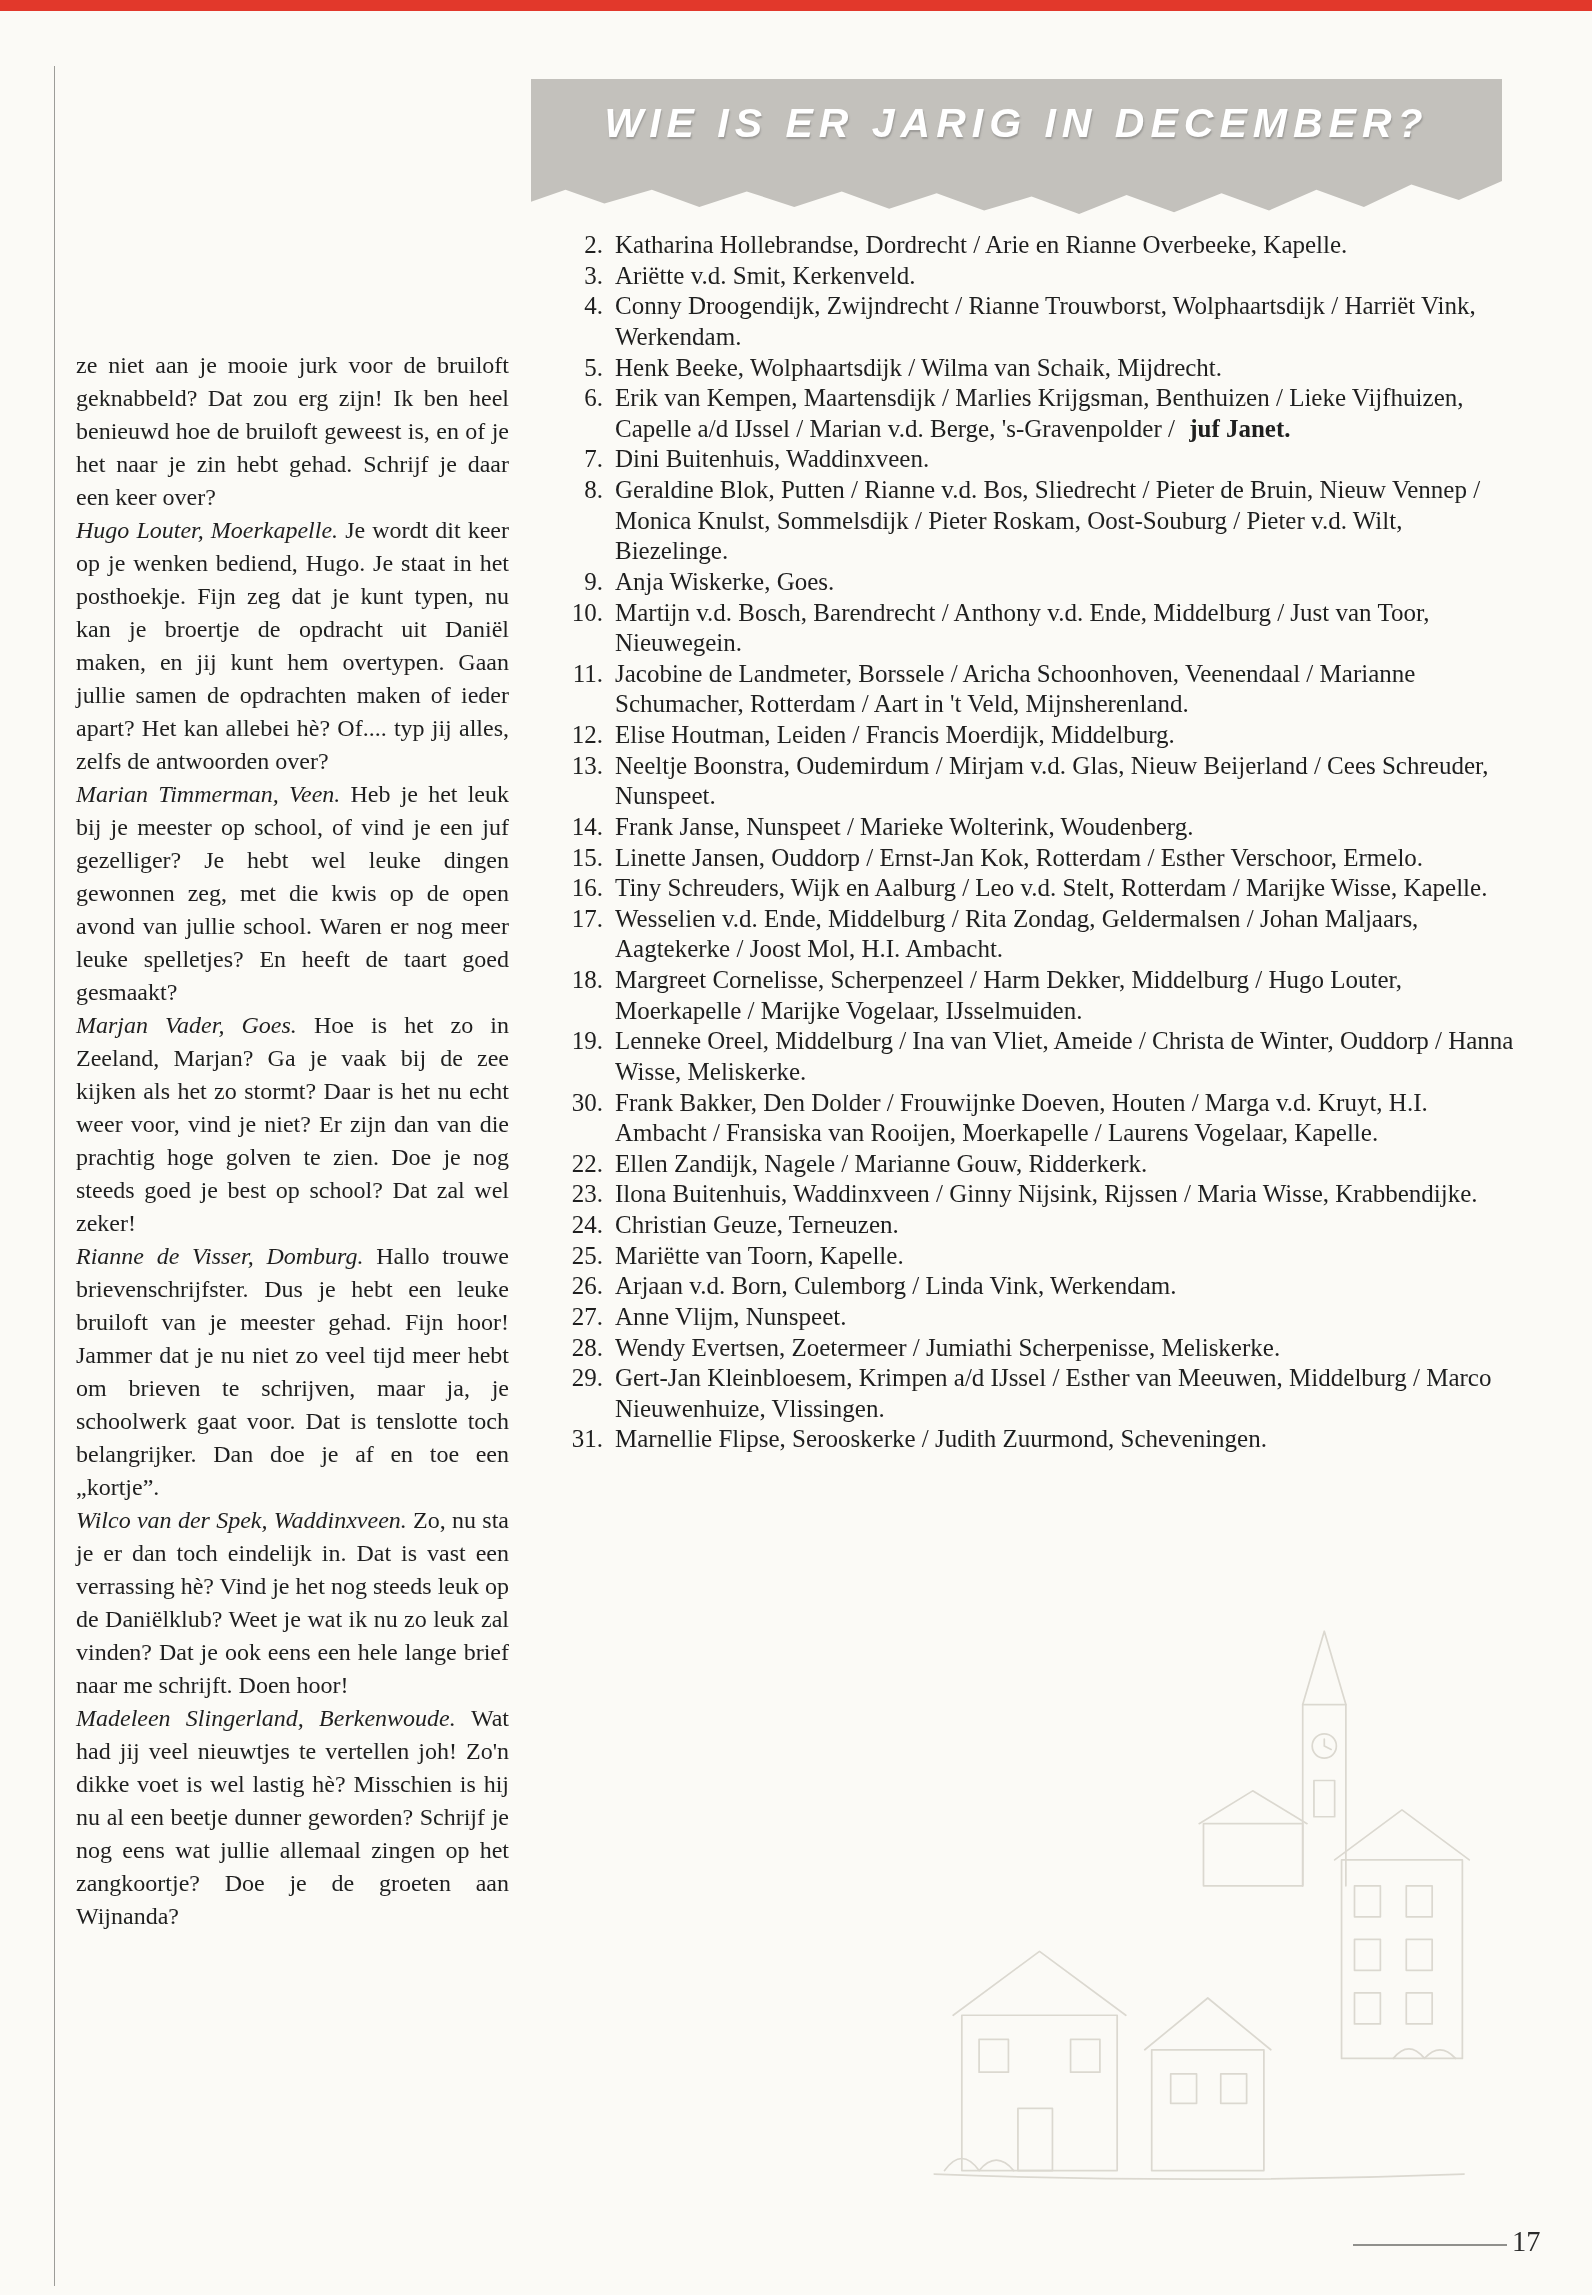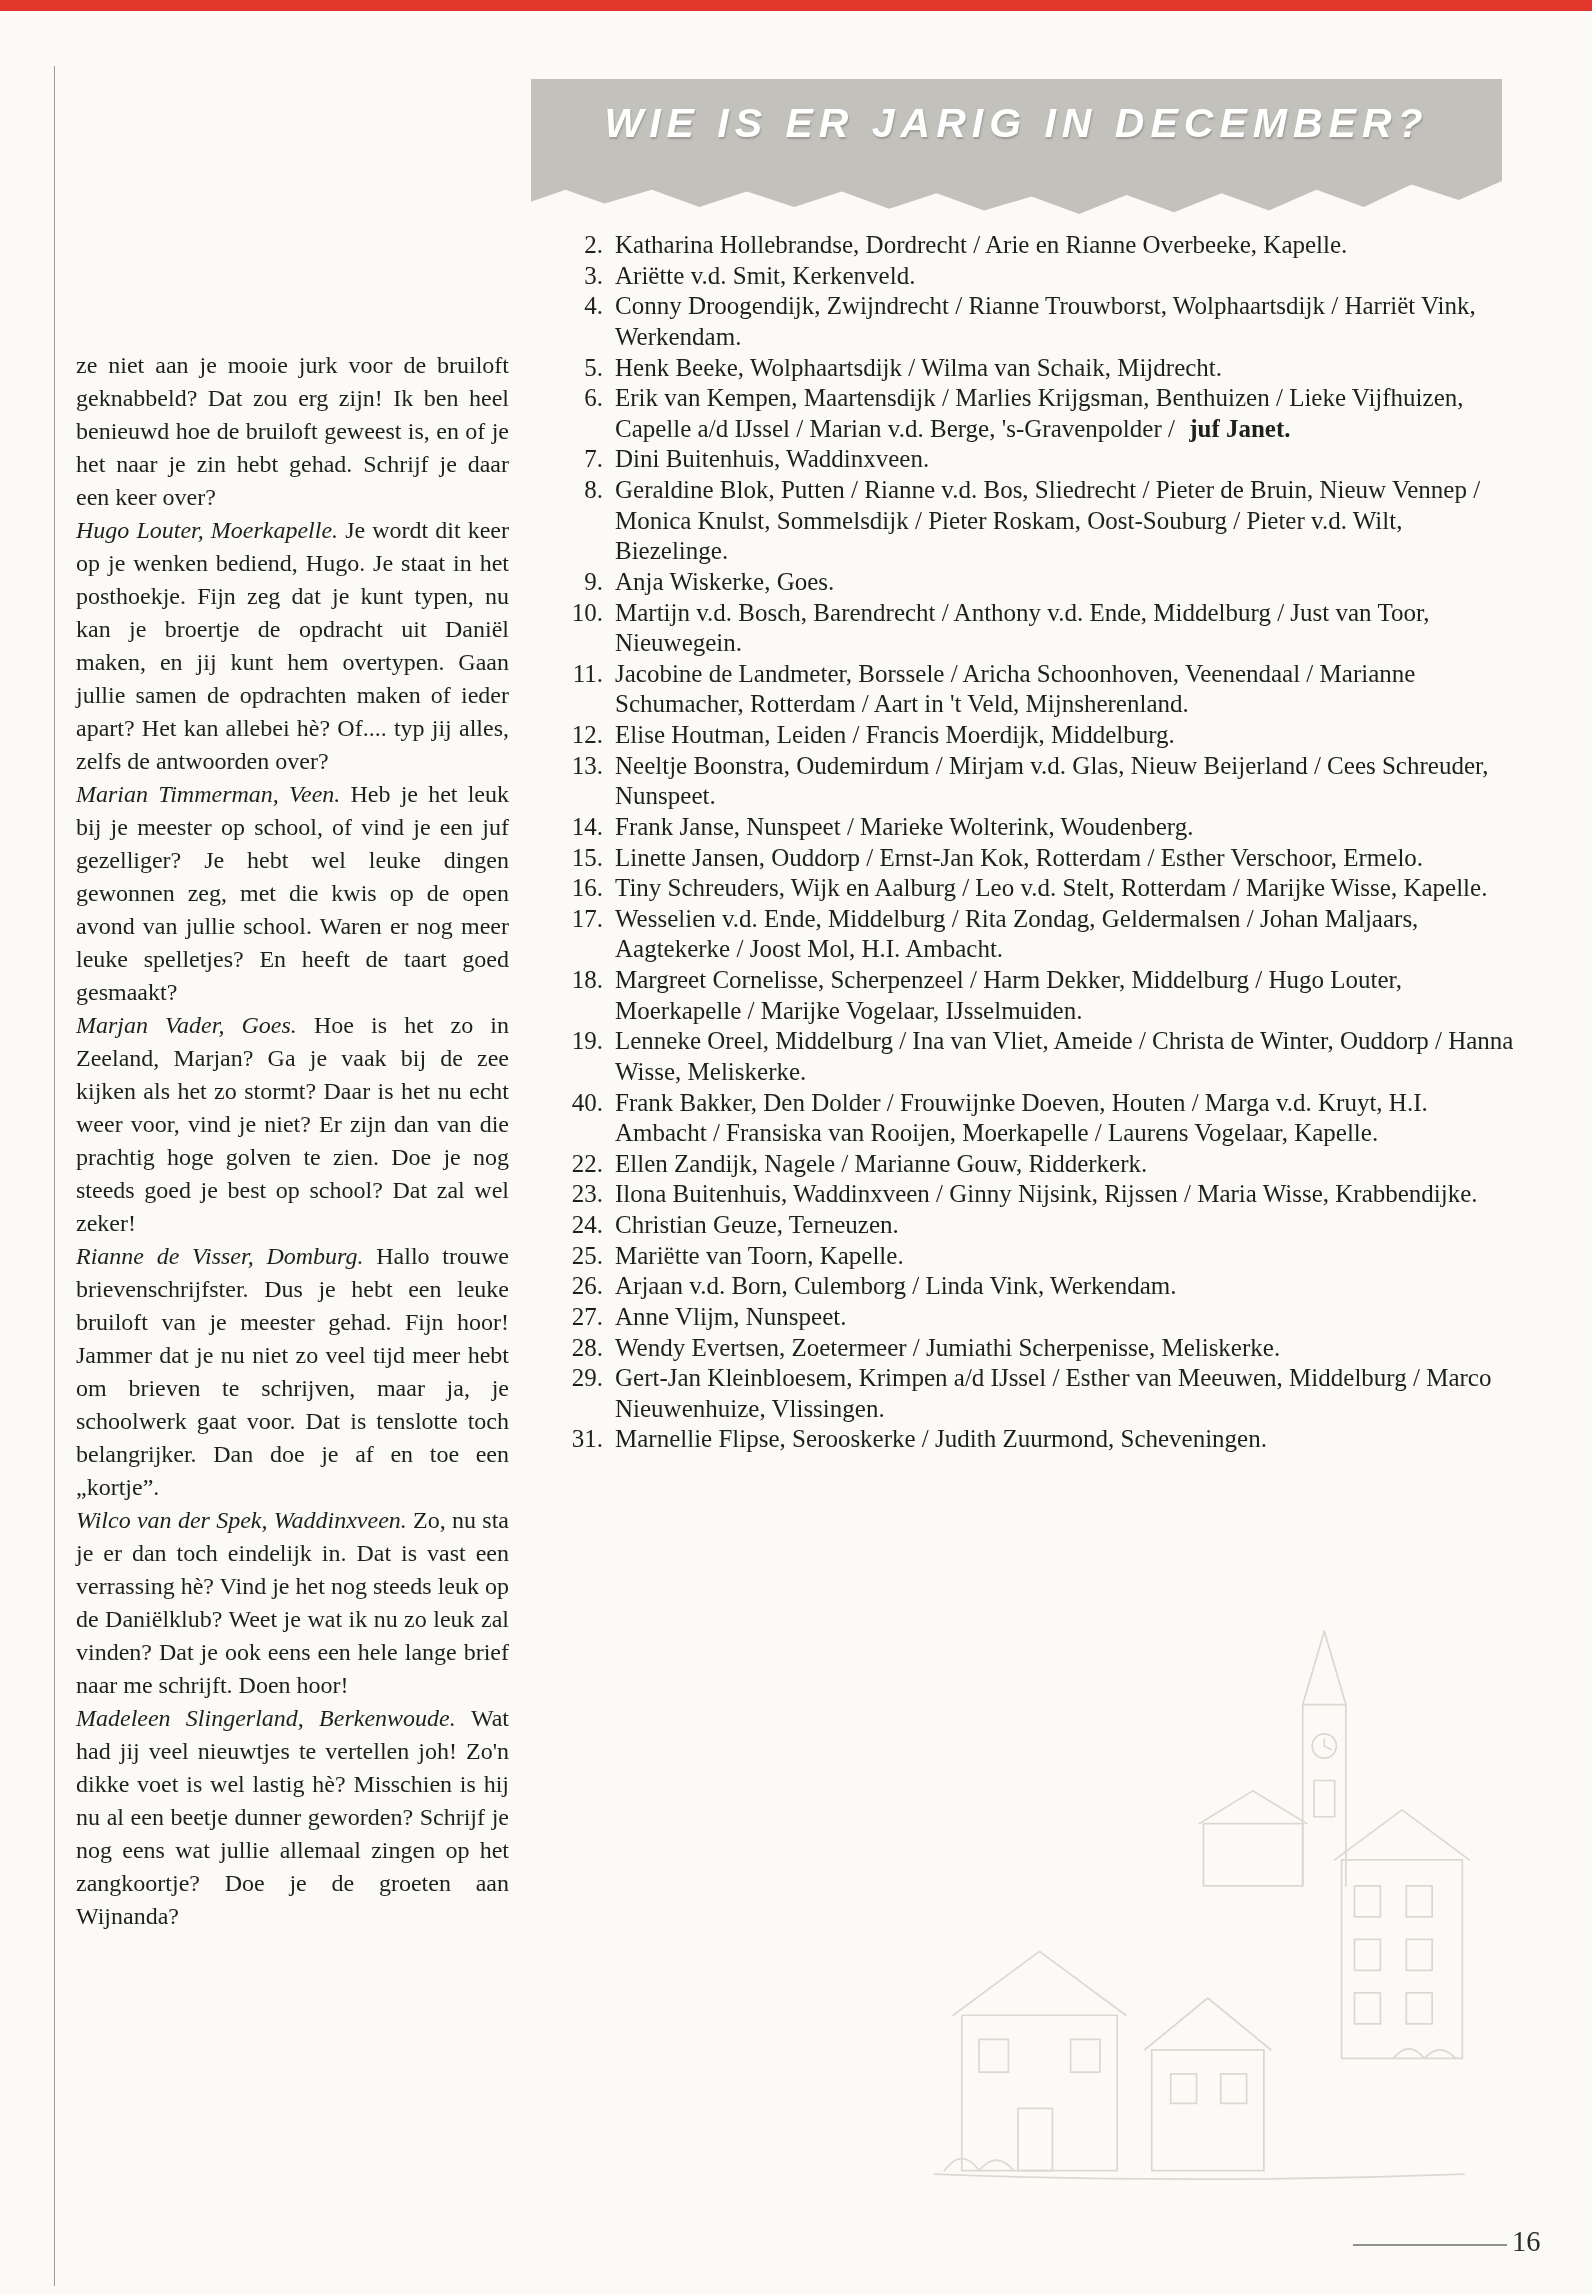--- a/index.html
+++ b/index.html
@@ -164,21 +164,21 @@
       </div>
       <div class="bd-item">
         <span class="bd-num">18.</span>
         <span class="bd-text">Margreet Cornelisse, Scherpenzeel / Harm Dekker, Middelburg / Hugo Louter, Moerkapelle / Marijke Vogelaar, IJsselmuiden.</span>
       </div>
       <div class="bd-item">
         <span class="bd-num">19.</span>
         <span class="bd-text">Lenneke Oreel, Middelburg / Ina van Vliet, Ameide / Christa de Winter, Ouddorp / Hanna Wisse, Meliskerke.</span>
       </div>
       <div class="bd-item">
-        <span class="bd-num">40.</span>
+        <span class="bd-num">30.</span>
         <span class="bd-text">Frank Bakker, Den Dolder / Frouwijnke Doeven, Houten / Marga v.d. Kruyt, H.I. Ambacht / Fransiska van Rooijen, Moerkapelle / Laurens Vogelaar, Kapelle.</span>
       </div>
       <div class="bd-item">
         <span class="bd-num">22.</span>
         <span class="bd-text">Ellen Zandijk, Nagele / Marianne Gouw, Ridderkerk.</span>
       </div>
       <div class="bd-item">
         <span class="bd-num">23.</span>
         <span class="bd-text">Ilona Buitenhuis, Waddinxveen / Ginny Nijsink, Rijssen / Maria Wisse, Krabbendijke.</span>
       </div>
@@ -243,16 +243,16 @@
       <rect x="280" y="520" width="130" height="140"></rect>
       <rect x="302" y="548" width="30" height="34"></rect>
       <rect x="360" y="548" width="30" height="34"></rect>
 
       <path d="M28,664 Q330,676 642,664"></path>
       <path d="M40,660 q20,-28 40,0 q20,-24 40,0 M560,530 q18,-22 36,0 q18,-20 36,0"></path>
     </g>
   </svg>
 
   <div class="footer-rule"></div>
-  <div class="page-number">16</div>
+  <div class="page-number">17</div>
 
 </div>
 
 
 </body></html>

